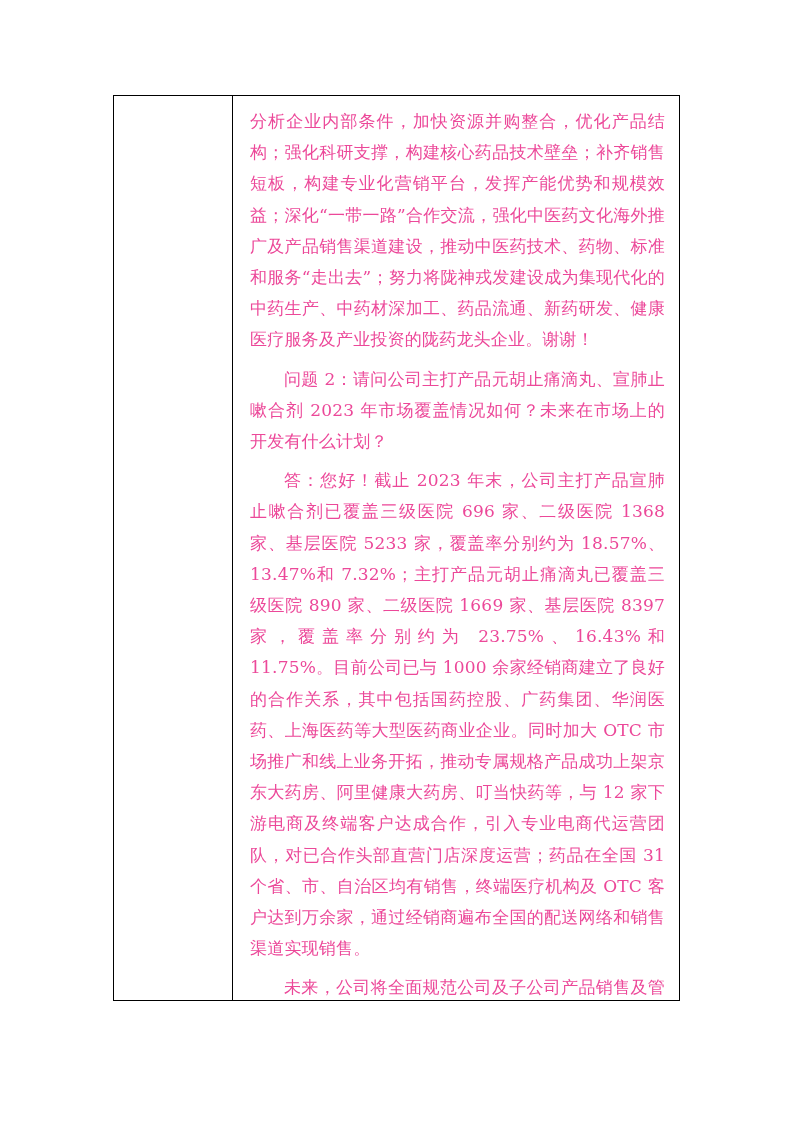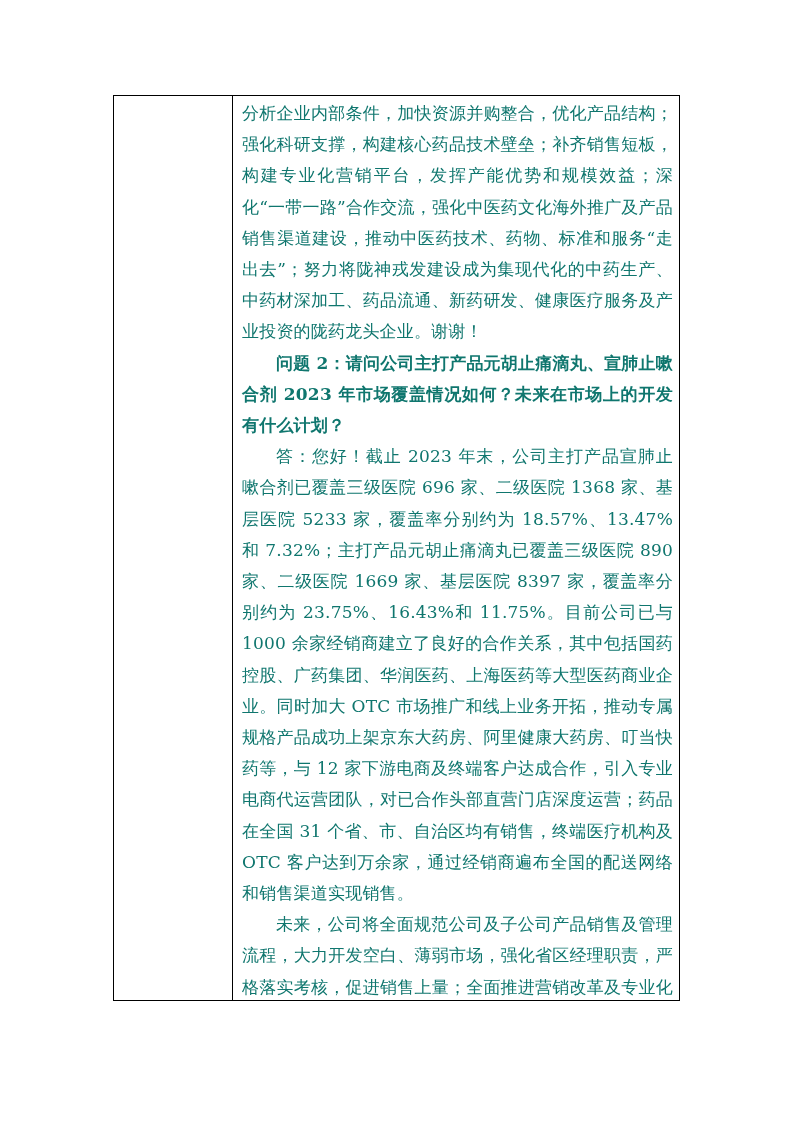--- a/index.html
+++ b/index.html
@@ -37,32 +37,32 @@
     width: 119px;
     border-right: 1px solid #000000;
     flex: 0 0 auto;
   }
   .cell-right {
     flex: 1 1 auto;
     padding: 2px 6px 0 9px;
     overflow: hidden;
   }
   .para {
-    margin: 0;
+    margin: 8px;
     font-size: 17px;
     line-height: 31.2px;
     text-align: justify;
-    color: #0f766e;
+    color: #ec4899;
     letter-spacing: 0.2px;
   }
   .para.indent {
     text-indent: 34px;
   }
   .para.bold {
-    font-weight: bold;
+    font-weight: normal;
   }
 </style>
 </head>
 <body>
 
 <div class="doc-page">
   <div class="qa-table">
     <div class="cell cell-left"></div>
     <div class="cell cell-right">
         <p class="para">分析企业内部条件，加快资源并购整合，优化产品结构；强化科研支撑，构建核心药品技术壁垒；补齐销售短板，构建专业化营销平台，发挥产能优势和规模效益；深化“一带一路”合作交流，强化中医药文化海外推广及产品销售渠道建设，推动中医药技术、药物、标准和服务“走出去”；努力将陇神戎发建设成为集现代化的中药生产、中药材深加工、药品流通、新药研发、健康医疗服务及产业投资的陇药龙头企业。谢谢！</p>

